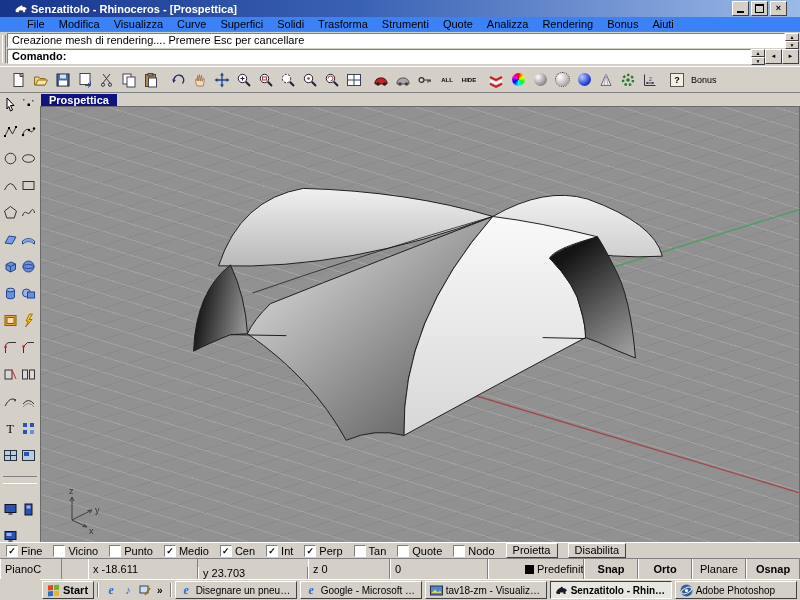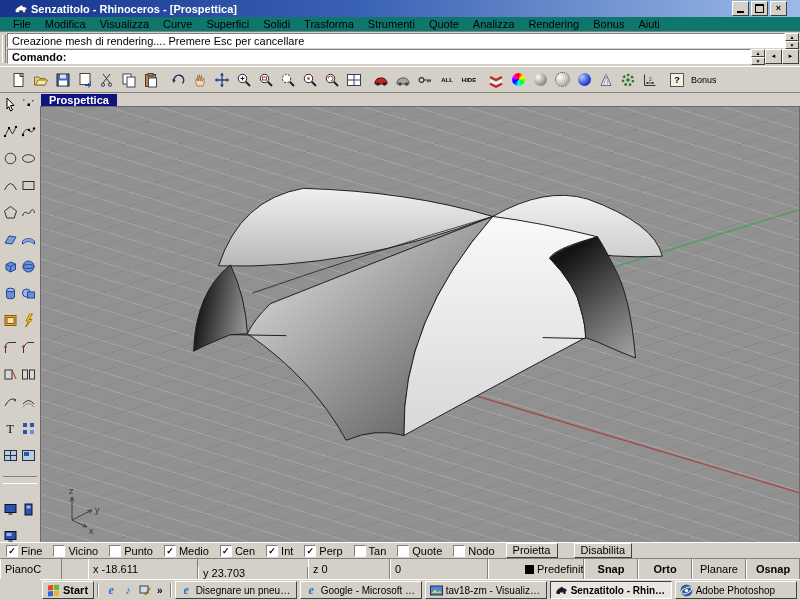--- a/index.html
+++ b/index.html
@@ -10,32 +10,32 @@
   .titlebar{height:17px;flex:0 0 17px;display:flex;align-items:center;padding:0 13px;
             background:linear-gradient(90deg,#16348c 0%,#3a62b4 45%,#9cbae8 100%);}
   .titlebar .ticon{width:14px;height:14px;margin:0 3px 0 1px;flex:0 0 auto;}
   .title-text{color:#fff;font-weight:bold;font-size:11px;white-space:nowrap;flex:1;}
   .winbtns{display:flex;gap:2px;}
   .wb{width:15px;height:13px;background:#d4d0c8;border:1px solid;border-color:#fff #404040 #404040 #fff;
       display:flex;align-items:center;justify-content:center;font-size:9px;line-height:1;font-weight:bold;}
   .wb .ming{width:7px;height:2px;background:#000;margin-top:6px;}
   .wb .restg{width:7px;height:6px;border:1px solid #000;border-top-width:2px;}
   
-  .menubar{height:14px;flex:0 0 14px;display:flex;align-items:center;background:#0f766e;
-           border-bottom:1px solid #808080;padding-left:6px;}
+  .menubar{height:14px;flex:0 0 14px;display:flex;align-items:center;background:#3b82f6;
+           border-bottom:1px solid #808080;padding-left:20px;}
   .menubar span{padding:0 7px;white-space:nowrap;}
   
   .cmdarea{flex:0 0 32px;display:flex;background:#d4d0c8;border-bottom:1px solid #fff;padding:1px 1px 1px 0;}
   .grip{width:7px;flex:0 0 7px;position:relative;}
   .grip:before{content:"";position:absolute;left:2px;top:2px;bottom:2px;width:2px;
                border-left:1px solid #fff;border-right:1px solid #808080;}
   .cmdrows{flex:1;display:flex;flex-direction:column;gap:1px;}
   .cmdrow{display:flex;height:15px;}
   .cfield{flex:1;background:#fff;border:1px solid;border-color:#808080 #fff #fff #808080;
-          padding:0 4px;display:flex;align-items:center;white-space:nowrap;overflow:hidden;}
+          padding:0 4px;display:flex;white-space:nowrap;overflow:hidden;}
   .cfield.b{font-weight:bold;}
   .spin{display:flex;flex-direction:column;width:14px;flex:0 0 14px;}
   .spin span{flex:1;font-size:5px;line-height:6px;text-align:center;background:#d4d0c8;
              border:1px solid;border-color:#fff #404040 #404040 #fff;}
   .abtn{width:15px;flex:0 0 15px;font-size:6px;text-align:center;line-height:13px;background:#d4d0c8;
         border:1px solid;border-color:#fff #404040 #404040 #fff;}
   
   .toolbar{flex:0 0 25px;display:flex;align-items:center;background:#d4d0c8;
            border-bottom:1px solid #808080;padding-left:1px;}
   .tbtn{width:22px;height:21px;display:flex;align-items:center;justify-content:center;flex:0 0 auto;}
@@ -65,21 +65,21 @@
     background-image:repeating-linear-gradient(17deg,rgba(205,205,205,.28) 0 1px,transparent 1px 15px),
                      repeating-linear-gradient(163deg,rgba(118,118,118,.25) 0 1px,transparent 1px 15px);}
   .scene{position:absolute;inset:0;width:100%;height:100%;}
   .axisind{position:absolute;left:16px;bottom:6px;}
   
   .osnapbar{flex:0 0 15px;display:flex;align-items:center;background:#d4d0c8;border-top:1px solid #fff;
             padding-left:6px;white-space:nowrap;}
   .osn{display:flex;align-items:center;margin-right:11px;}
   .chk{width:10px;height:10px;background:#fff;border:1px solid;border-color:#808080 #fff #fff #808080;
        font-size:9px;line-height:10px;text-align:center;margin-right:3px;font-weight:bold;}
-  .osbtn{padding:0 6px;margin-right:16px;background:#d4d0c8;border:1px solid;height:13px;line-height:12px;
+  .osbtn{padding:0 6px;margin-right:10px;background:#d4d0c8;border:1px solid;height:13px;line-height:12px;
          border-color:#fff #404040 #404040 #fff;}
   
   .statusbar{flex:0 0 15px;display:flex;align-items:stretch;background:#d4d0c8;border-top:1px solid #808080;}
   .scell{border-right:1px solid #808080;border-left:1px solid #fff;display:flex;align-items:center;
          padding:0 4px;white-space:nowrap;overflow:hidden;}
   .scell.cplane{flex:0 0 52px;}
   .scell.cx{flex:0 0 100px;margin-left:26px;}.scell.cy{flex:0 0 100px;margin-top:8px;}.scell.cz{flex:0 0 72px;}.scell.ce{flex:0 0 88px;}
   .scell.layer{flex:1;padding-left:36px;}
   .swatch{width:9px;height:9px;background:#000;margin-right:3px;flex:0 0 auto;}
   .sbt{flex:0 0 52px;display:flex;align-items:center;justify-content:center;border-left:1px solid #fff;

